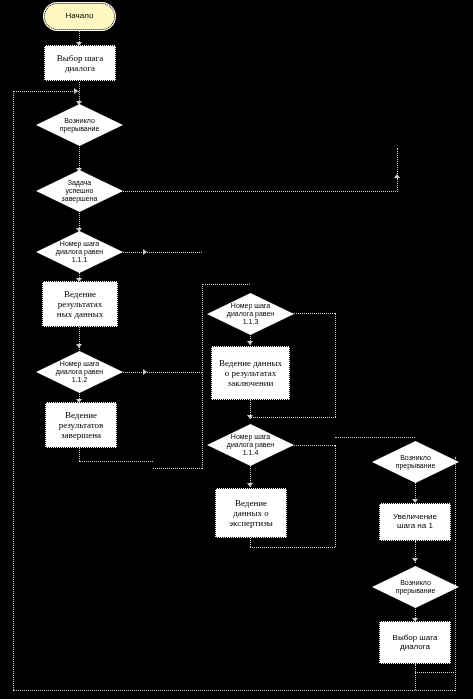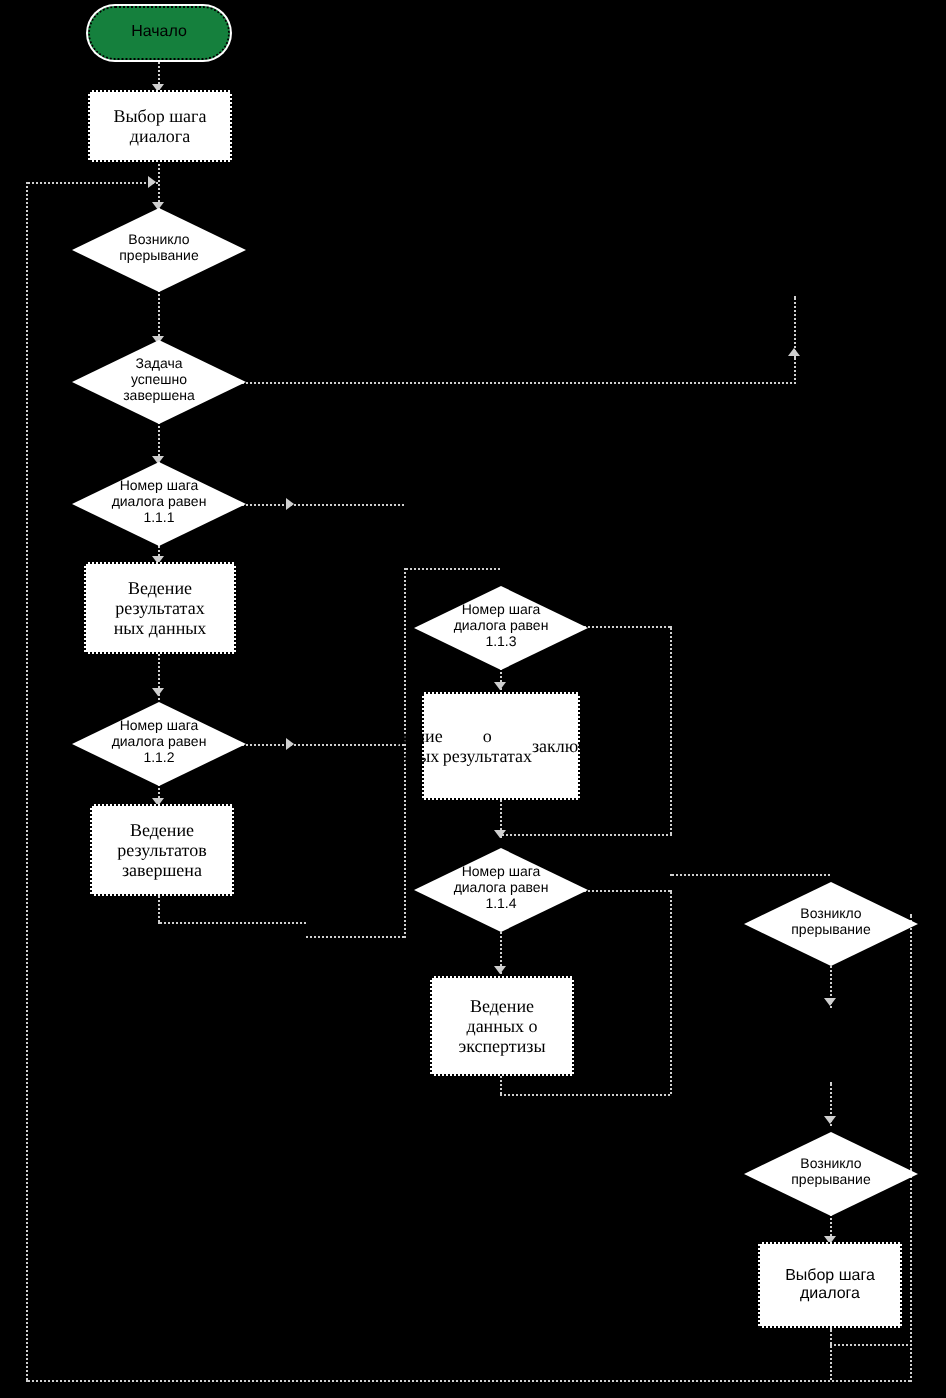--- a/index.html
+++ b/index.html
@@ -24,21 +24,21 @@
     justify-content: center;
     text-align: center;
     line-height: 1.12;
   }
   
   .terminator {
     border: 1px dotted #000000;
     border-radius: 999px;
     font-family: "Liberation Sans", sans-serif;
     font-size: 8px;
-    background: #15803d;
+    background: #fef9c3;
     box-shadow: 0 0 0 1px #ffffff;
   }
   
   .process {
     border: 1px solid #ffffff;
     outline: 1px dotted #000000;
     outline-offset: -1px;
     font-family: "Liberation Serif", serif;
     font-size: 9px;
   }
@@ -215,21 +215,21 @@
     <span>результатов</span>
     <span>завершена</span>
   </div>
 
   <div class="node decision" style="left:207px; top:293px; width:87px; height:42px; flex-direction:column;">
     <span class="dtext">Номер шага</span>
     <span class="dtext">диалога равен</span>
     <span class="dtext">1.1.3</span>
   </div>
 
-  <div class="node process" style="left:211px; top:346px; width:79px; height:54px; flex-direction:row;">
+  <div class="node process" style="left:211px; top:346px; width:79px; height:54px; flex-direction:column;">
     <span>Ведение данных</span>
     <span>о результатах</span>
     <span>заключении</span>
   </div>
 
   <div class="node decision" style="left:207px; top:424px; width:87px; height:42px; flex-direction:column;">
     <span class="dtext">Номер шага</span>
     <span class="dtext">диалога равен</span>
     <span class="dtext">1.1.4</span>
   </div>
@@ -238,20 +238,24 @@
     <span>Ведение</span>
     <span>данных о</span>
     <span>экспертизы</span>
   </div>
 
   <div class="node decision" style="left:372px; top:441px; width:87px; height:42px; flex-direction:column;">
     <span class="dtext">Возникло</span>
     <span class="dtext">прерывание</span>
   </div>
 
+  <div class="node process" style="left:379px; top:503px; width:72px; height:38px; flex-direction:column; font-family:'Liberation Sans', sans-serif; font-size:8px;">
+    <span>Увеличение</span>
+    <span>шага на 1</span>
+  </div>
 
   <div class="node decision" style="left:372px; top:566px; width:87px; height:42px; flex-direction:column;">
     <span class="dtext">Возникло</span>
     <span class="dtext">прерывание</span>
   </div>
 
   <div class="node process" style="left:379px; top:621px; width:72px; height:43px; flex-direction:column; font-family:'Liberation Sans', sans-serif; font-size:8px;">
     <span>Выбор шага</span>
     <span>диалога</span>
   </div>

